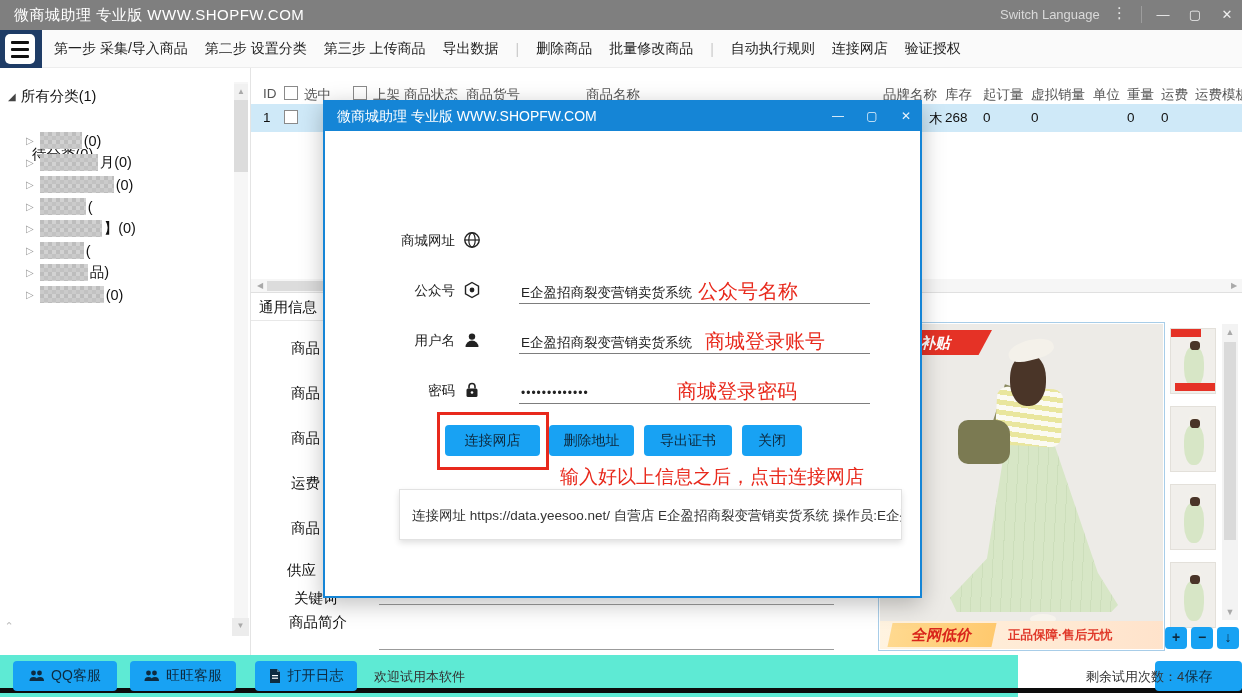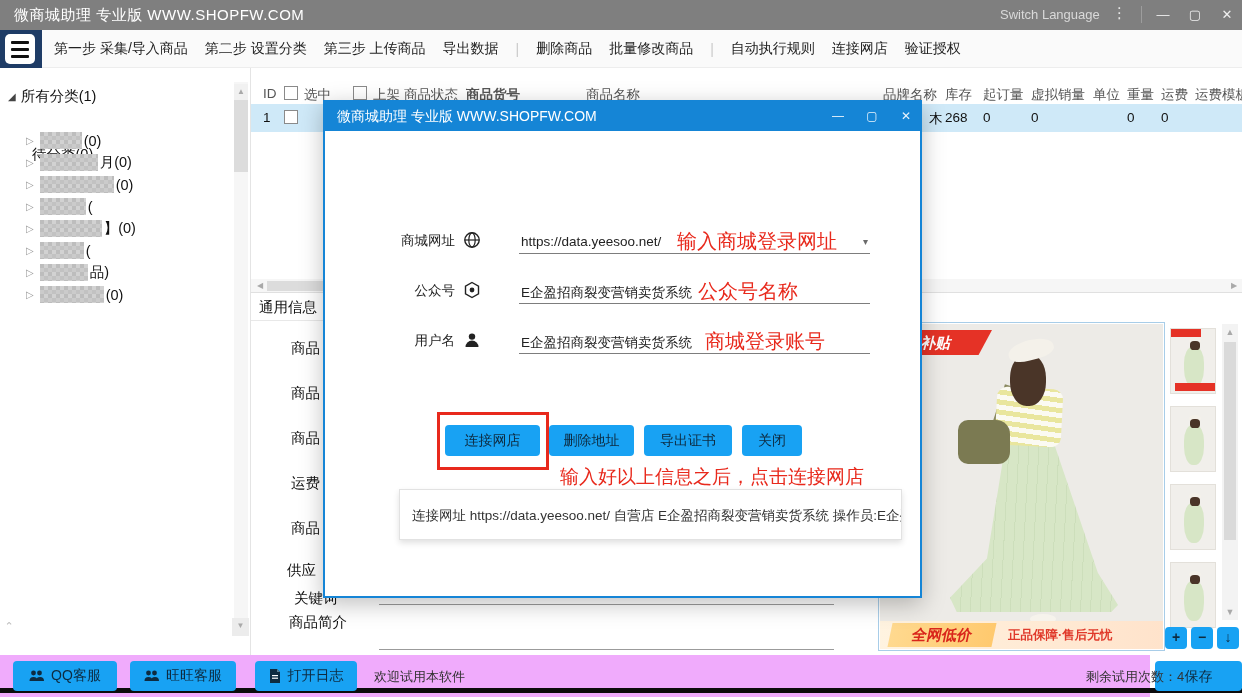--- a/index.html
+++ b/index.html
@@ -104,21 +104,21 @@
   .dd-caret { position:absolute; right:2px; top:8px; font-size:10px; color:#6b6b6b; }
   .dlg-btn { position:absolute; height:31px; background:#18a2f3; border-radius:4px; color:#0e2b40; font-size:14px;
       text-align:center; line-height:31px; cursor:pointer; }
   .red-frame { position:absolute; left:112px; top:310px; width:112px; height:58px; border:3px solid #e8291c; }
   .dlg-tip { position:absolute; left:235px; top:362px; font-size:19px; color:#e8291c; white-space:nowrap; }
   .info-box { position:absolute; left:74px; top:387px; width:503px; height:51px; background:#fff; border:1px solid #e2e2e2;
       box-shadow:0 3px 6px rgba(0,0,0,.12); overflow:hidden; }
   .info-text { position:absolute; left:12px; top:17px; font-size:13.5px; color:#333; white-space:nowrap; }
 
   
-  .statusbar { left:0; top:655px; width:1150px; height:42px; background:#f0abfc; }
+  .statusbar { left:0; top:655px; width:1018px; height:42px; background:#5eead4; }
   .black-strip { position:absolute; left:0; top:33px; width:1242px; height:5px; background:#0c0c0c; }
   .st-btn { position:absolute; top:6px; height:30px; background:#18a2f3; border-radius:4px; color:#0e2b40; font-size:14px;
       display:flex; align-items:center; justify-content:center; gap:7px; cursor:pointer; }
   .st-text { position:absolute; top:13px; font-size:13px; color:#333; white-space:nowrap; }
   .save-btn { position:absolute; left:1155px; top:6px; width:87px; height:30px; background:#18a2f3; border-radius:4px;
       color:#0e2b40; font-size:14px; text-align:center; line-height:30px; cursor:pointer; }
   .trial-text { z-index:5; }
   svg { display:block; }
 </style>
 </head>
@@ -214,21 +214,21 @@
   <div class="abs sb-arrow" style="left:232px; top:618px; width:17px; height:18px; background:#ececec;">▼</div>
   <div class="abs corner-chevron">⌃</div>
 
   <div class="abs table-wrap">
     <span class="th" style="left:12px;">ID</span>
     <span class="hdr-cb" style="left:33px; top:18px;"></span>
     <span class="th" style="left:53px;">选中</span>
     <span class="hdr-cb" style="left:102px; top:18px;"></span>
     <span class="th" style="left:122px;">上架</span>
     <span class="th" style="left:153px;">商品状态</span>
-    <span class="th" style="left:215px;font-weight:bold;">商品货号</span>
+    <span class="th" style="left:215px;">商品货号</span>
     <span class="th" style="left:335px;">商品名称</span>
     <span class="th" style="left:632px;">品牌名称</span>
     <span class="th" style="left:694px;">库存</span>
     <span class="th" style="left:732px;">起订量</span>
     <span class="th" style="left:780px;">虚拟销量</span>
     <span class="th" style="left:842px;">单位</span>
     <span class="th" style="left:876px;">重量</span>
     <span class="th" style="left:910px;">运费</span>
     <span class="th" style="left:944px;">运费模板</span>
 
@@ -325,25 +325,20 @@
 
     <div class="dlg-row" style="top:126px;">
       <span class="dlg-label">商城网址</span>
       <span class="dlg-icon">
         <svg width="18" height="18" viewBox="0 0 18 18">
             <circle cx="9" cy="9" r="7.2" fill="none" stroke="#222" stroke-width="1.4"></circle>
             <ellipse cx="9" cy="9" rx="3.2" ry="7.2" fill="none" stroke="#222" stroke-width="1.2"></ellipse>
             <line x1="1.8" y1="9" x2="16.2" y2="9" stroke="#222" stroke-width="1.2"></line>
           </svg>
       </span>
-      <span class="dlg-value-wrap">
-        <span class="dlg-value">https://data.yeesoo.net/</span>
-        <span class="annot" style="left:158px;">输入商城登录网址</span>
-        <span class="dd-caret">▾</span>
-      </span>
     </div>
 
     <div class="dlg-row" style="top:176px;">
       <span class="dlg-label">公众号</span>
       <span class="dlg-icon">
         <svg width="18" height="18" viewBox="0 0 18 18">
             <path d="M9 1.5 l6.5 3.75 v7.5 L9 16.5 l-6.5-3.75 v-7.5 Z" fill="none" stroke="#222" stroke-width="1.4"></path>
             <circle cx="9" cy="9" r="2.4" fill="#222"></circle>
           </svg>
       </span>
@@ -360,20 +355,34 @@
             <circle cx="9" cy="5.6" r="3.2" fill="#222"></circle>
             <path d="M2.5 16 a6.5 6.5 0 0 1 13 0 Z" fill="#222"></path>
           </svg>
       </span>
       <span class="dlg-value-wrap">
         <span class="dlg-value">E企盈招商裂变营销卖货系统</span>
         <span class="annot" style="left:186px;">商城登录账号</span>
       </span>
     </div>
 
+    <div class="dlg-row" style="top:276px;">
+      <span class="dlg-label">密码</span>
+      <span class="dlg-icon">
+        <svg width="18" height="18" viewBox="0 0 18 18">
+            <rect x="3.5" y="7.5" width="11" height="8.5" rx="1.5" fill="#222"></rect>
+            <path d="M6 7.5 v-2 a3 3 0 0 1 6 0 v2" fill="none" stroke="#222" stroke-width="1.6"></path>
+            <circle cx="9" cy="11.5" r="1.3" fill="#fff"></circle>
+          </svg>
+      </span>
+      <span class="dlg-value-wrap">
+        <span class="dlg-value" style="letter-spacing:1px; font-size:12px; top:8px;">•••••••••••••</span>
+        <span class="annot" style="left:158px;">商城登录密码</span>
+      </span>
+    </div>
 
     <div class="red-frame"></div>
     <div class="dlg-btn" style="left:120px; top:323px; width:95px;">连接网店</div>
     <div class="dlg-btn" style="left:224px; top:323px; width:85px;">删除地址</div>
     <div class="dlg-btn" style="left:319px; top:323px; width:88px;">导出证书</div>
     <div class="dlg-btn" style="left:417px; top:323px; width:60px;">关闭</div>
     <div class="dlg-tip">输入好以上信息之后，点击连接网店</div>
 
     <div class="info-box">
       <span class="info-text">连接网址 https://data.yeesoo.net/ 自营店 E企盈招商裂变营销卖货系统 操作员:E企盈招</span>

